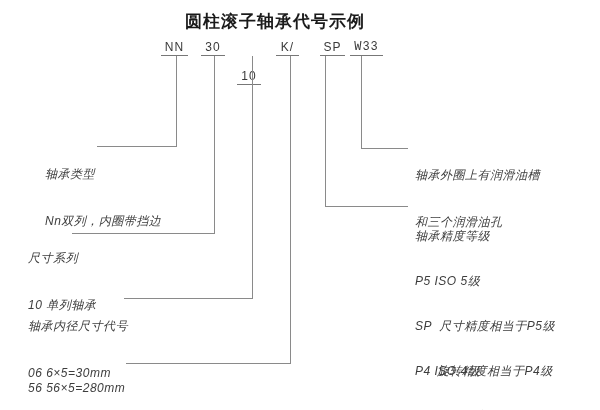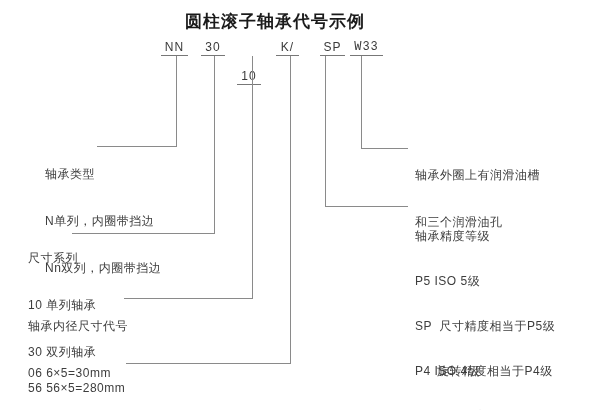--- a/index.html
+++ b/index.html
@@ -27,21 +27,21 @@
   }
   .vline{position:absolute;width:1px;background:#8a8a8a;}
   .hline{position:absolute;height:1px;background:#8a8a8a;}
   .tblock{
     position:absolute;
     font-size:12px;letter-spacing:0.5px;color:#3d3d3d;
     white-space:pre;
   }
   .lh19 .bline{line-height:19px;height:19px;}
   .lh17 .bline{line-height:17px;height:17px;}
-  .bline{position:relative;}
+  .bline{position:relative;font-style:italic;}
   .bline .over{position:absolute;left:22px;top:0;}
   .bline .under{position:absolute;left:0;top:0;}
 </style>
 </head>
 <body>
 
 <div id="canvas">
 
   <div class="title">圆柱滚子轴承代号示例</div>
 
@@ -61,28 +61,26 @@
 
   <div class="hline" style="left:97px;top:146px;width:80px;"></div>
   <div class="hline" style="left:72px;top:233px;width:143px;"></div>
   <div class="hline" style="left:124px;top:298px;width:129px;"></div>
   <div class="hline" style="left:126px;top:363px;width:165px;"></div>
   <div class="hline" style="left:325px;top:206px;width:83px;"></div>
   <div class="hline" style="left:361px;top:148px;width:47px;"></div>
 
   <div class="tblock lh19" style="left:45px;top:137px;">
     <div class="bline">轴承类型</div>
-    <div class="bline">N单列，内圈带挡边</div>
     <div class="bline">Nn双列，内圈带挡边</div>
   </div>
 
   <div class="tblock lh19" style="left:28px;top:221px;">
     <div class="bline">尺寸系列</div>
     <div class="bline">10 单列轴承</div>
-    <div class="bline">30 双列轴承</div>
   </div>
 
   <div class="tblock lh19" style="left:28px;top:289px;">
     <div class="bline">轴承内径尺寸代号</div>
     <div class="bline">06 6×5=30mm</div>
     
   </div>
 
   <div class="tblock lh19" style="left:28px;top:351px;">
     <div class="bline">56 56×5=280mm</div>

